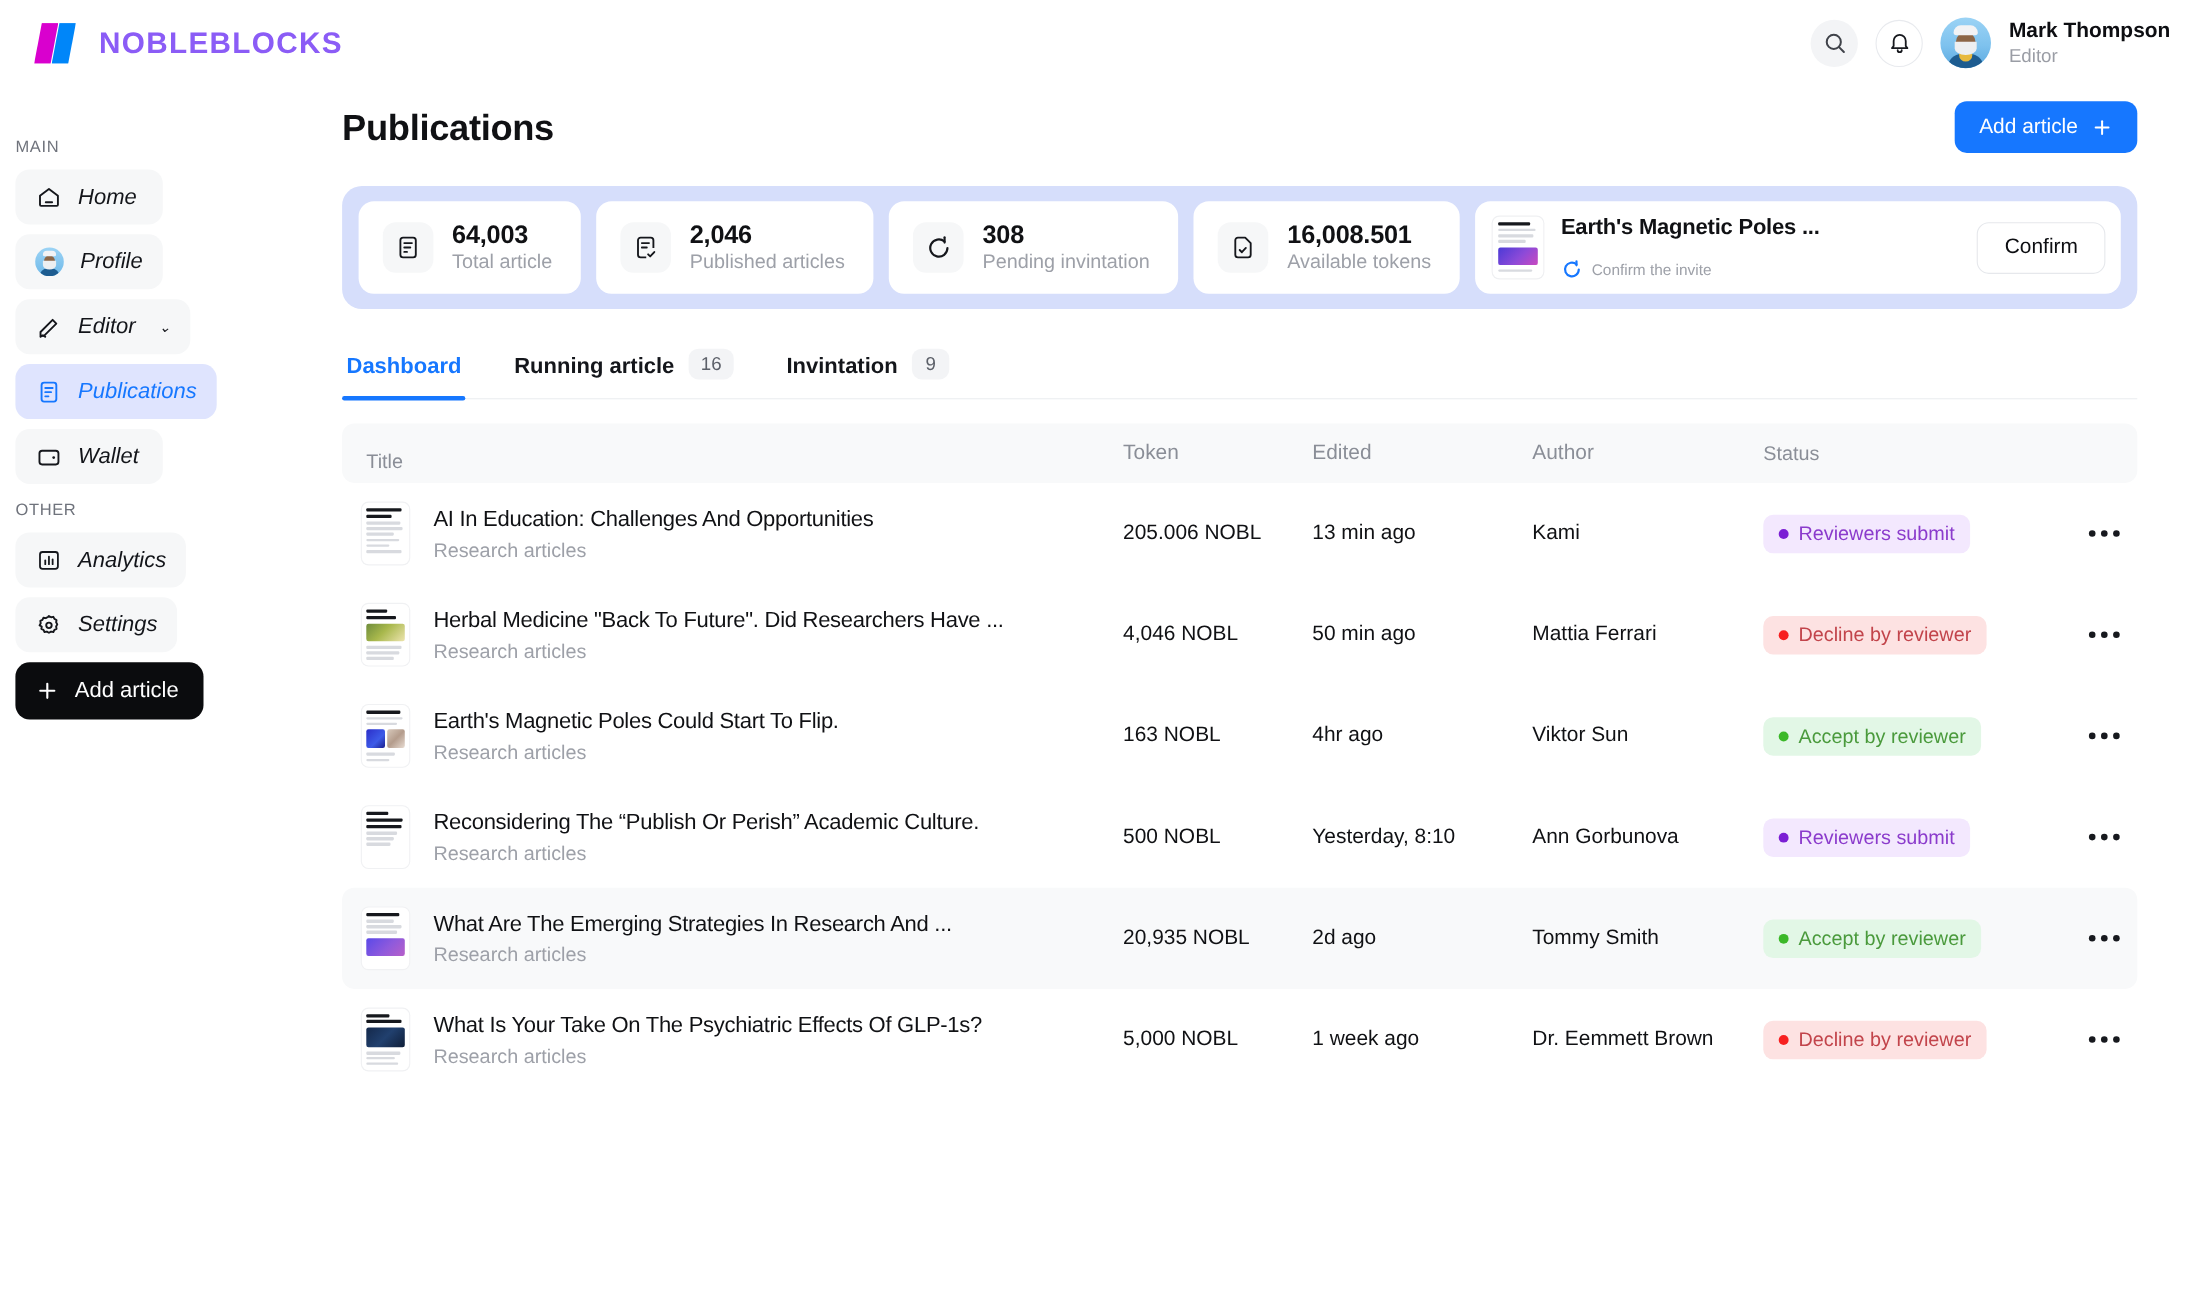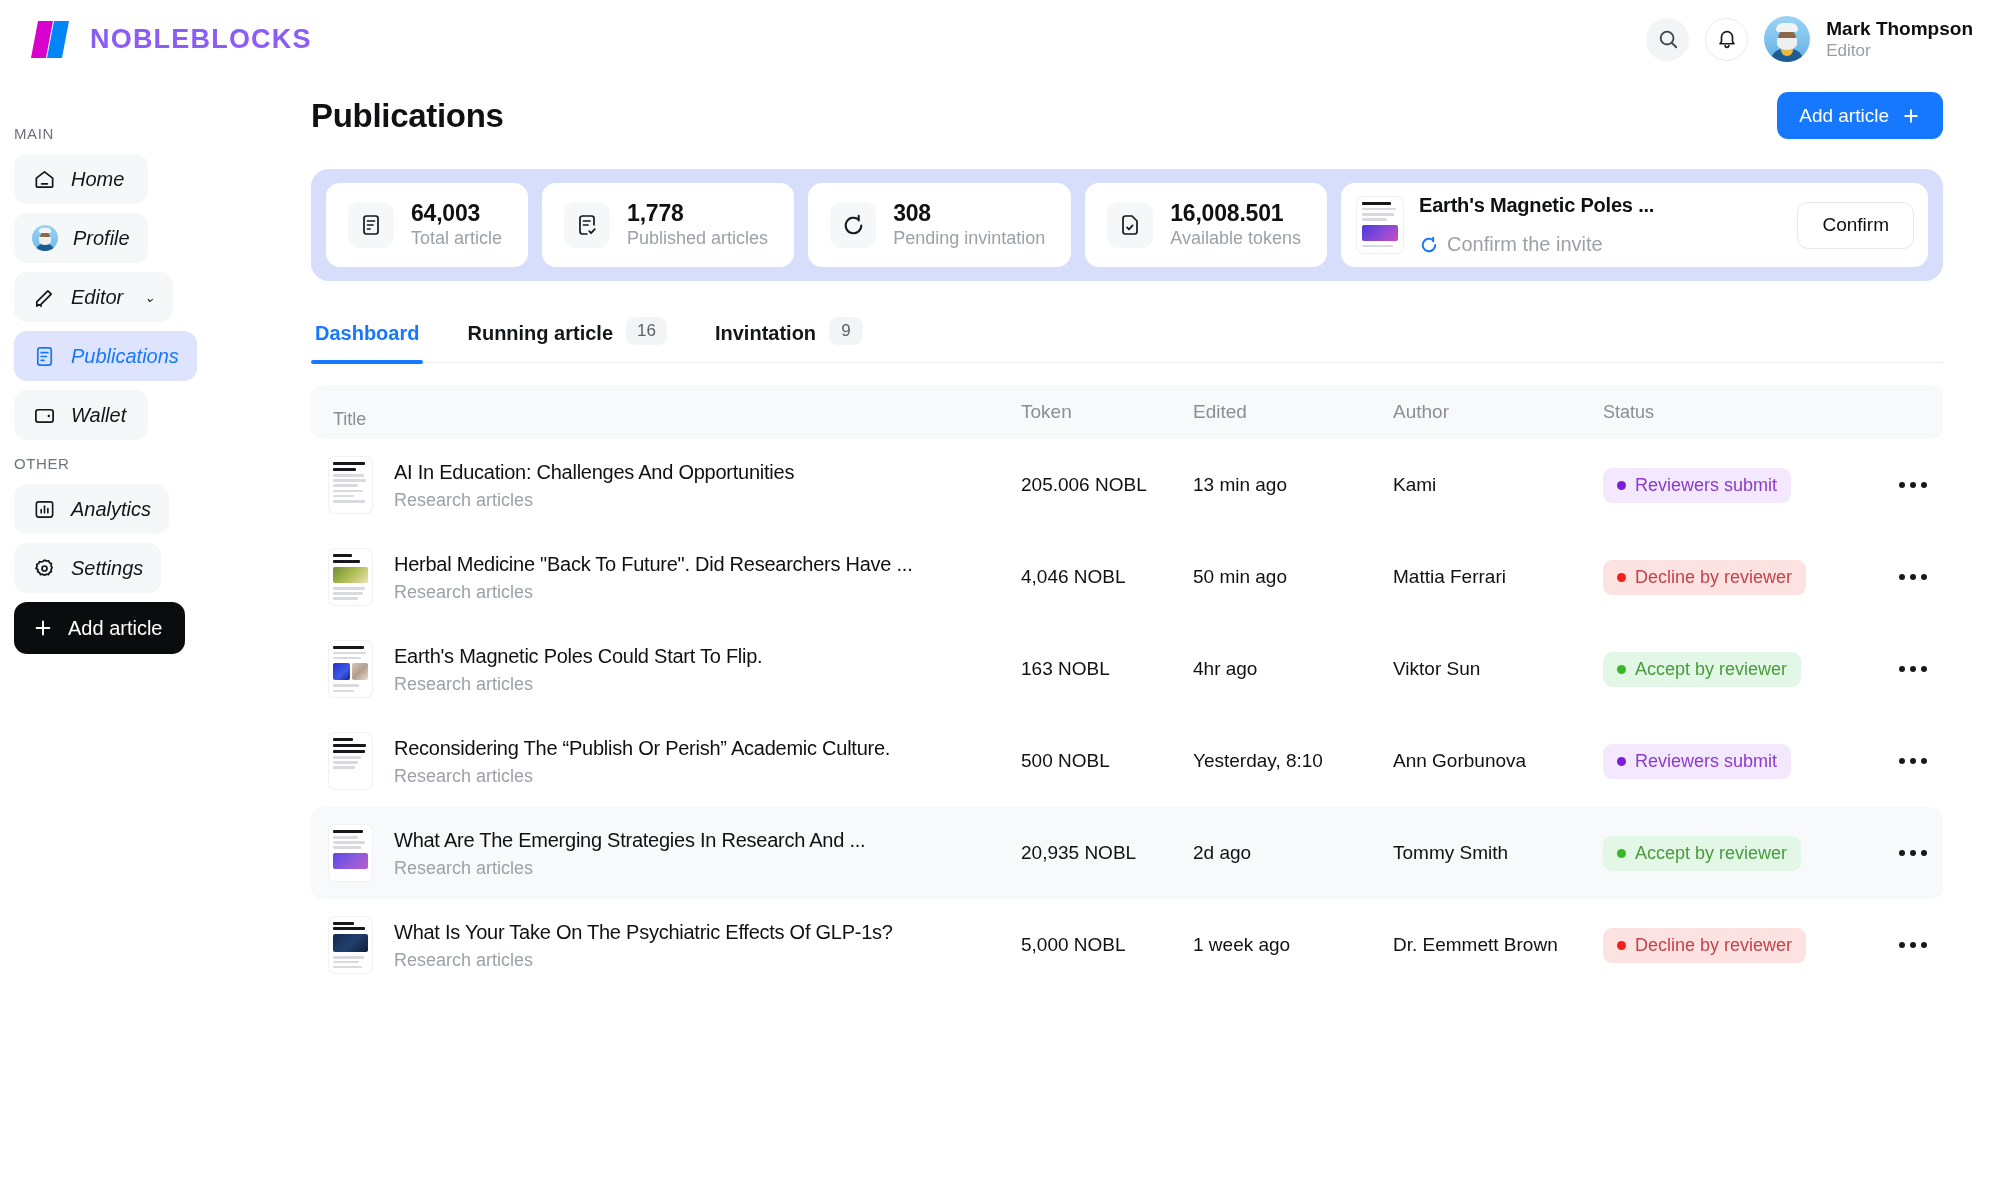--- a/index.html
+++ b/index.html
@@ -124,21 +124,21 @@
   .invite-card {
     background:#fff; border-radius:14px; height:84px; flex:1;
     display:flex; align-items:center; gap:16px; padding: 0 14px 0 16px;
   }
   .invite-thumb {
     width:46px; height:56px; border-radius:6px; background:#fff;
     box-shadow:0 0 0 1px #EFF0F2; padding:5px 5px; flex:none;
     display:flex; flex-direction:column; gap:2.5px; overflow:hidden;
   }
   .invite-title { font-size:20px; font-weight:700; letter-spacing:-0.2px; }
-  .invite-sub { font-size:20px; color:#9DA0A8; display:flex; align-items:center; gap:8px; margin-top:16px; }
+  .invite-sub { font-size:14px; color:#9DA0A8; display:flex; align-items:center; gap:8px; margin-top:16px; }
   .btn-confirm {
     margin-left:auto; background:#fff; border:1.3px solid #E6E8EC; border-radius:11px;
     height:47px; padding:0 24px; font-size:19px; font-weight:500; color:#0E0F13;
     font-family:"Liberation Sans",sans-serif; cursor:pointer;
   }
 
   
   .tabs {
     margin: 36px 56px 0 56px; display:flex; gap:40px;
     border-bottom: 1.4px solid #ECEEF1; position:relative;
@@ -369,21 +369,21 @@
       <div class="stat-card">
         <span class="stat-icon">
           <svg width="24" height="24" viewBox="0 0 24 24" fill="none" stroke="#15171C" stroke-width="1.7">
             <path d="M19 12.5V5.4A2.4 2.4 0 0 0 16.6 3H7.4A2.4 2.4 0 0 0 5 5.4v13.2A2.4 2.4 0 0 0 7.4 21h5.1"></path>
             <line x1="8.5" y1="8" x2="15" y2="8" stroke-linecap="round"></line>
             <line x1="8.5" y1="12" x2="13" y2="12" stroke-linecap="round"></line>
             <path d="M14.2 18.2l1.9 1.9 3.7-4" stroke-linecap="round" stroke-linejoin="round"></path>
           </svg>
         </span>
         <div>
-          <div class="stat-value">1,778</div>
+          <div class="stat-value">2,046</div>
           <div class="stat-label">Published articles</div>
         </div>
       </div>
 
       <div class="stat-card">
         <span class="stat-icon">
           <svg width="25" height="25" viewBox="0 0 24 24" fill="none" stroke="#15171C" stroke-width="1.9">
             <path d="M19.5 12a7.5 7.5 0 1 1-2.6-5.7" stroke-linecap="round"></path>
             <line x1="17" y1="2.6" x2="17" y2="7.2" stroke-linecap="round"></line>
           </svg>

